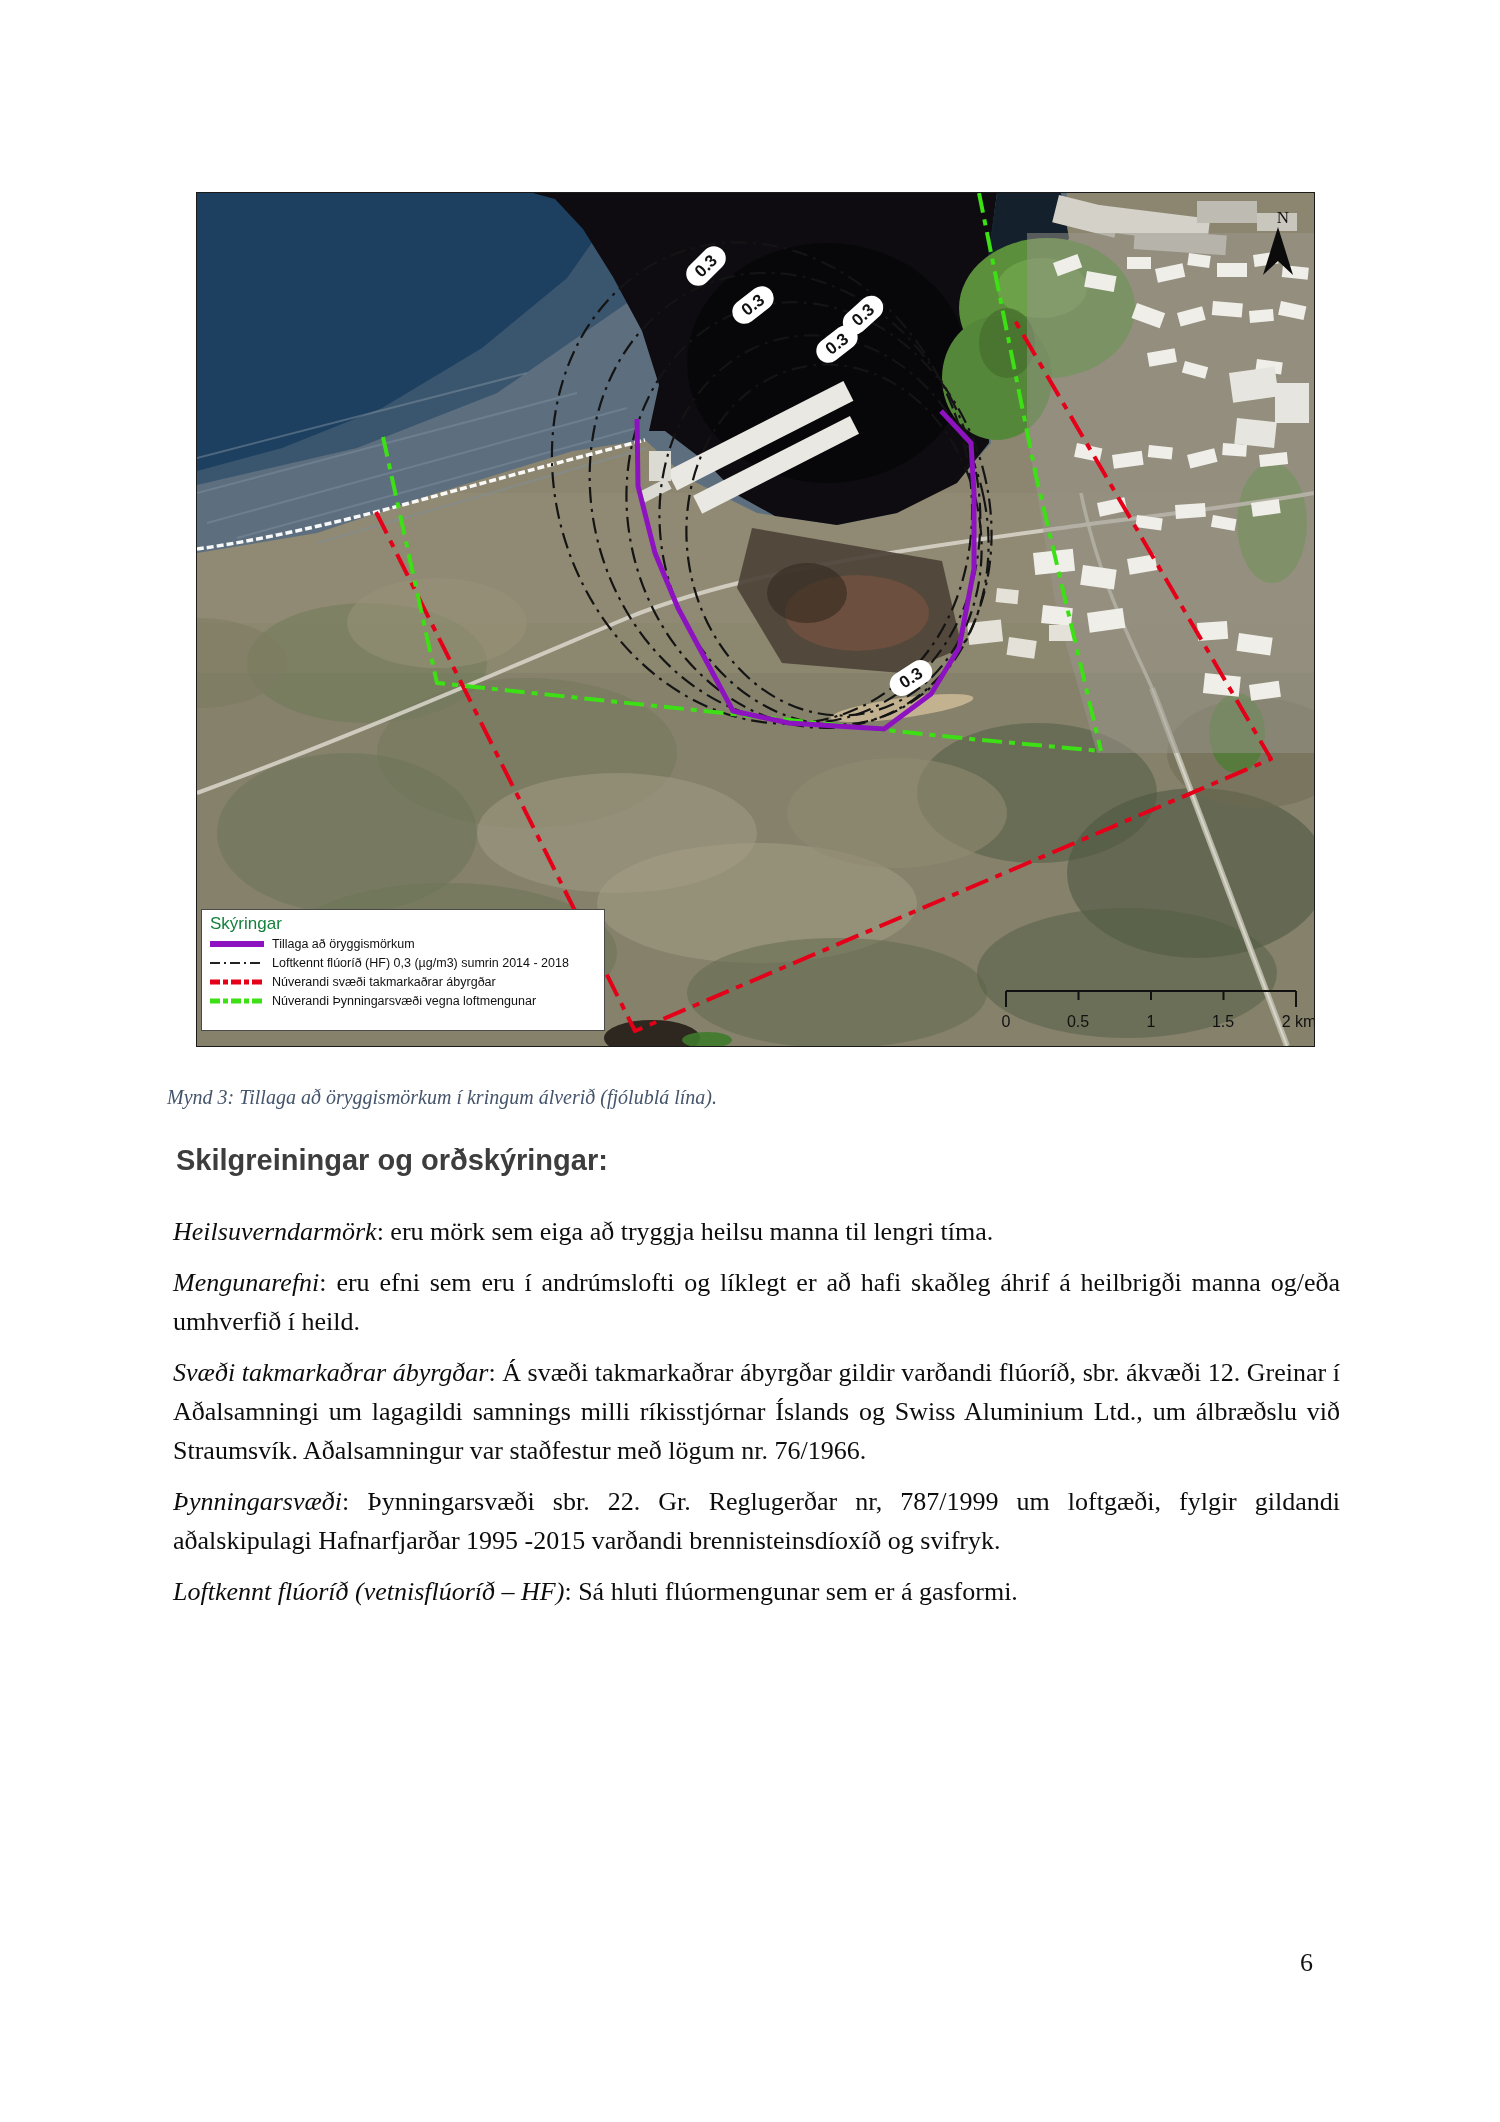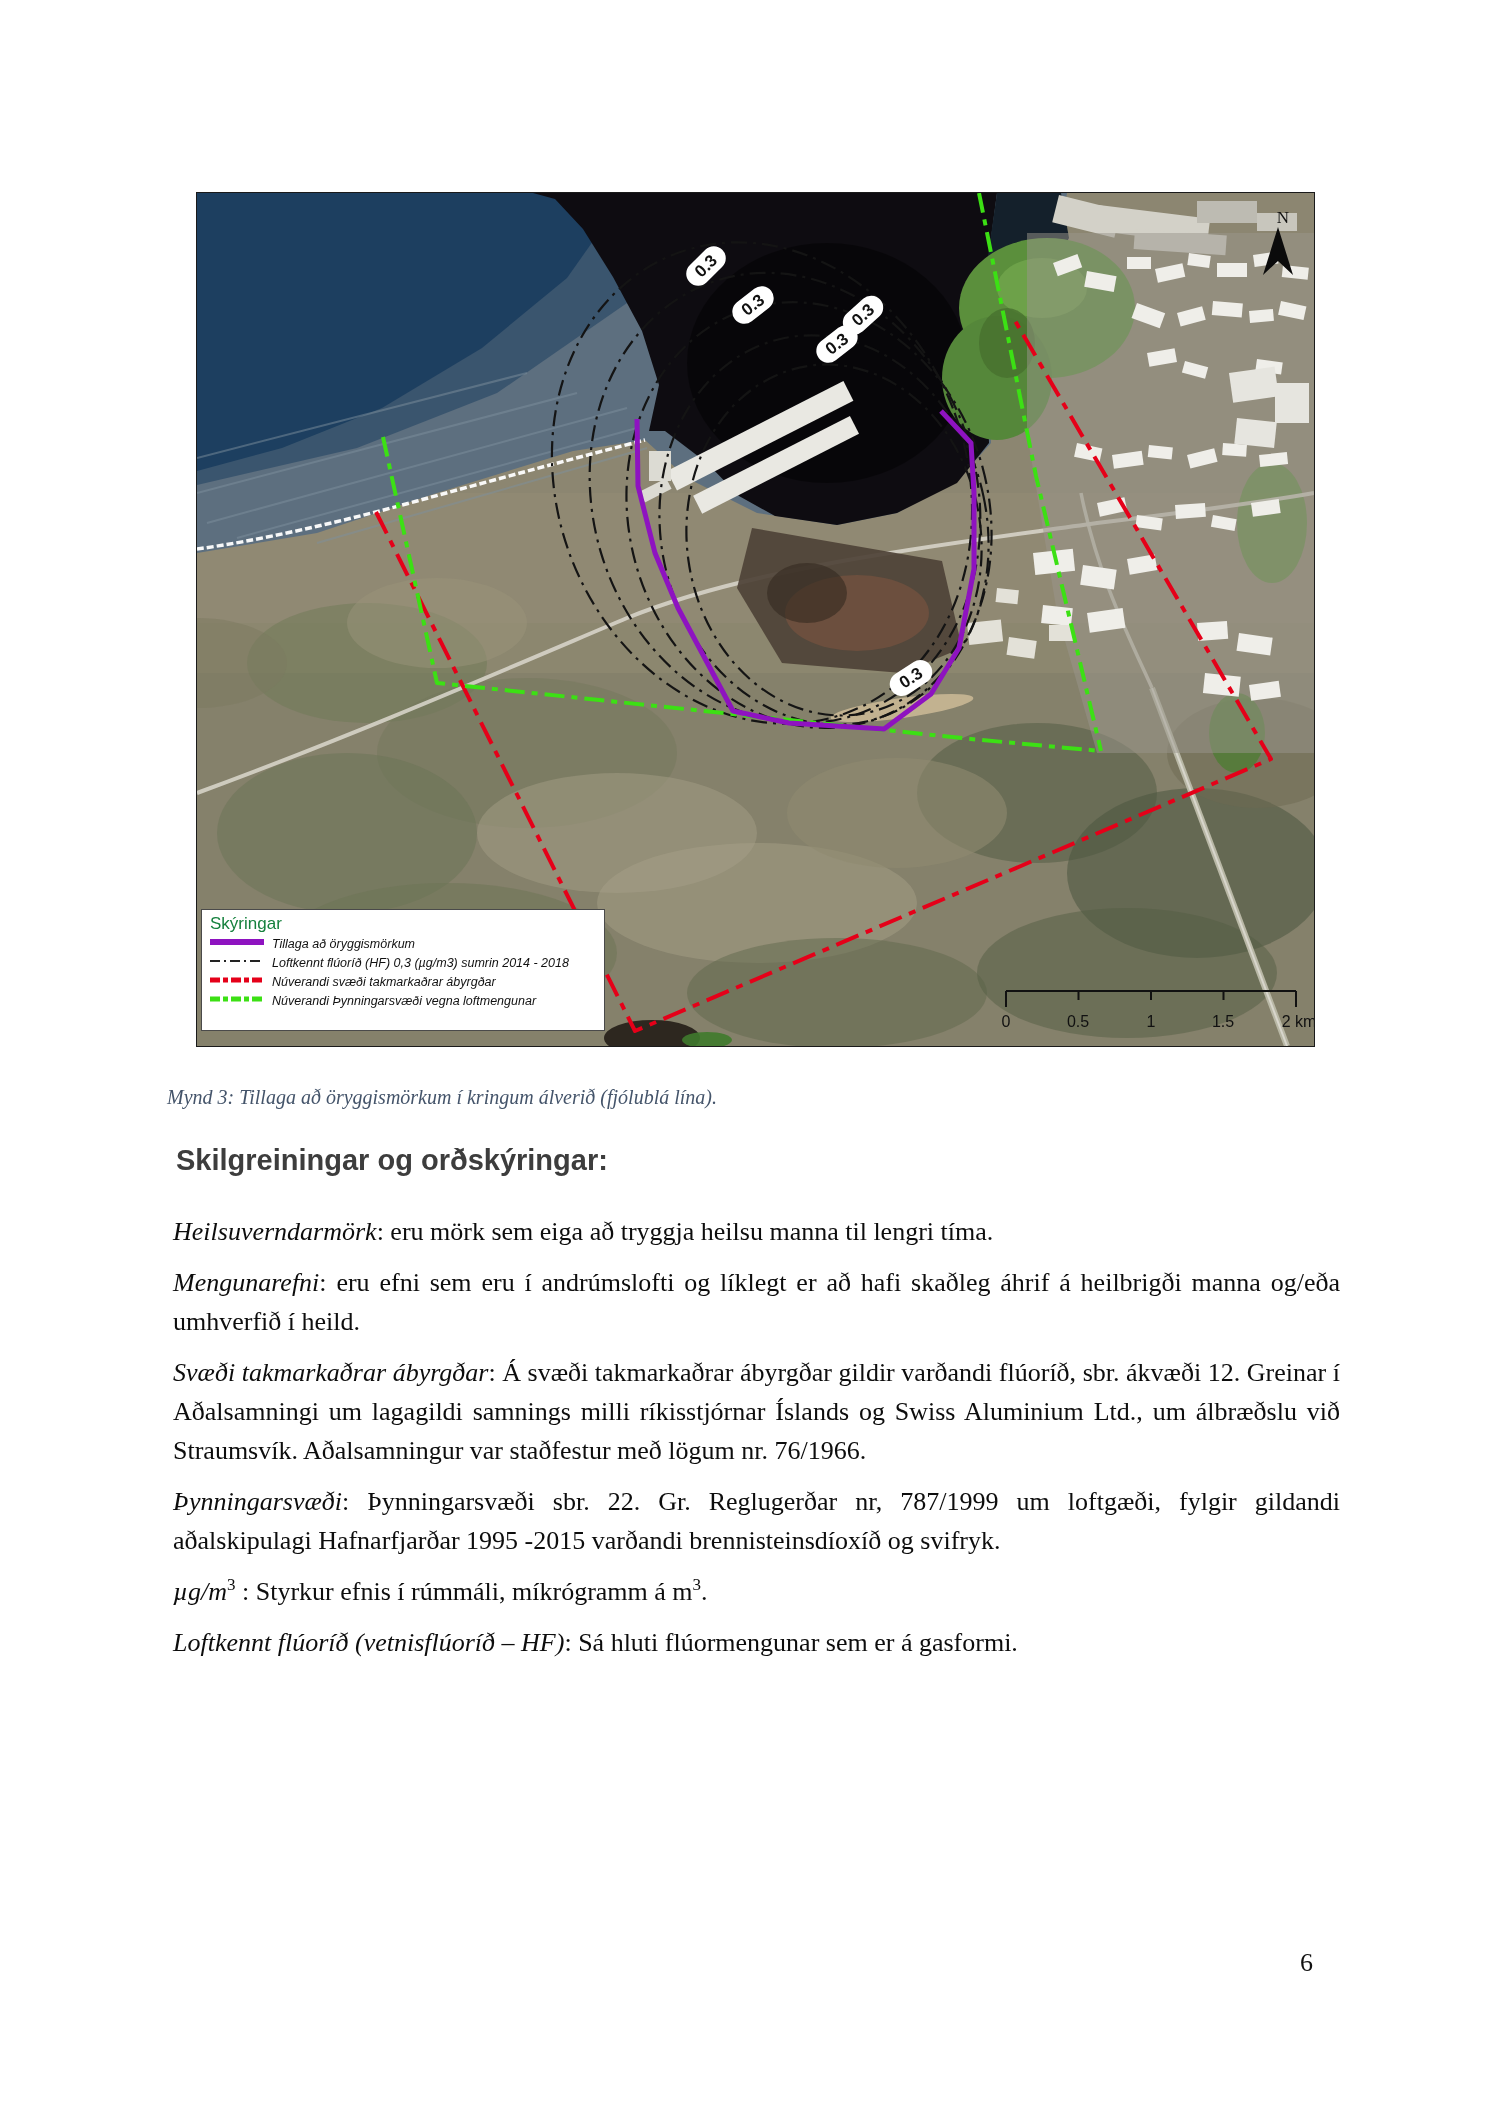--- a/index.html
+++ b/index.html
@@ -9,21 +9,21 @@
   
   #map-wrap{position:absolute;left:196px;top:192px;width:1117px;height:853px;
             border:1.5px solid #1a1a1a;box-sizing:content-box;background:#8c8671;}
   #map-svg{position:absolute;left:0;top:0;width:1117px;height:853px;display:block;}
 
   
   #legend{position:absolute;left:4px;top:716px;width:404px;height:122px;background:#ffffff;
           border:1px solid #4a4a4a;box-sizing:border-box;padding:4px 8px 4px 8px;
           font-family:"Liberation Sans","DejaVu Sans",sans-serif;}
   #legend .lg-title{font-size:17px;color:#15803d;margin:0 0 3px 0;}
-  #legend .lg-row{display:flex;align-items:flex-start;margin:0 0 5px 0;font-style:italic;}
+  #legend .lg-row{display:flex;align-items:center;margin:0 0 5px 0;}
   #legend .lg-swatch{width:54px;flex:0 0 54px;margin-right:8px;}
   #legend .lg-label{font-size:12.5px;color:#111;white-space:nowrap;}
 
   
   #caption{position:absolute;left:167px;top:1086px;width:1000px;
            font-style:italic;font-size:20px;color:#44546a;}
   #section-heading{position:absolute;left:176px;top:1144px;width:1100px;
            font-family:"Liberation Sans","DejaVu Sans",sans-serif;
            font-weight:bold;font-size:29px;color:#3d3d3d;}
   #definitions{position:absolute;left:173px;top:1212px;width:1167px;}
@@ -269,18 +269,17 @@
 
   <div id="caption">Mynd 3: Tillaga að öryggismörkum í kringum álverið (fjólublá lína).</div>
 
   <div id="section-heading">Skilgreiningar og orðskýringar:</div>
 
   <div id="definitions">
     <p class="def"><span class="term">Heilsuverndarmörk</span><sup></sup><span>: eru mörk sem eiga að tryggja heilsu manna til lengri tíma.</span><sup></sup><span></span></p>
     <p class="def"><span class="term">Mengunarefni</span><sup></sup><span>: eru efni sem eru í andrúmslofti og líklegt er að hafi skaðleg áhrif á heilbrigði manna og/eða umhverfið í heild.</span><sup></sup><span></span></p>
     <p class="def"><span class="term">Svæði takmarkaðrar ábyrgðar</span><sup></sup><span>: Á svæði takmarkaðrar ábyrgðar gildir varðandi flúoríð, sbr. ákvæði 12. Greinar í Aðalsamningi um lagagildi samnings milli ríkisstjórnar Íslands og Swiss Aluminium Ltd., um álbræðslu við Straumsvík. Aðalsamningur var staðfestur með lögum nr. 76/1966.</span><sup></sup><span></span></p>
     <p class="def"><span class="term">Þynningarsvæði</span><sup></sup><span>: Þynningarsvæði sbr. 22. Gr. Reglugerðar nr, 787/1999 um loftgæði, fylgir gildandi aðalskipulagi Hafnarfjarðar 1995 -2015 varðandi brennisteinsdíoxíð og svifryk.</span><sup></sup><span></span></p>
-    <p class="def"><span class="term">µg/m</span><sup>3</sup><span> : Styrkur efnis í rúmmáli, míkrógramm á m</span><sup>3</sup><span>.</span></p>
     <p class="def"><span class="term">Loftkennt flúoríð (vetnisflúoríð – HF)</span><sup></sup><span>: Sá hluti flúormengunar sem er á gasformi.</span><sup></sup><span></span></p>
   </div>
 
   <div id="page-number">6</div>
 </div>
 
 </body></html>

